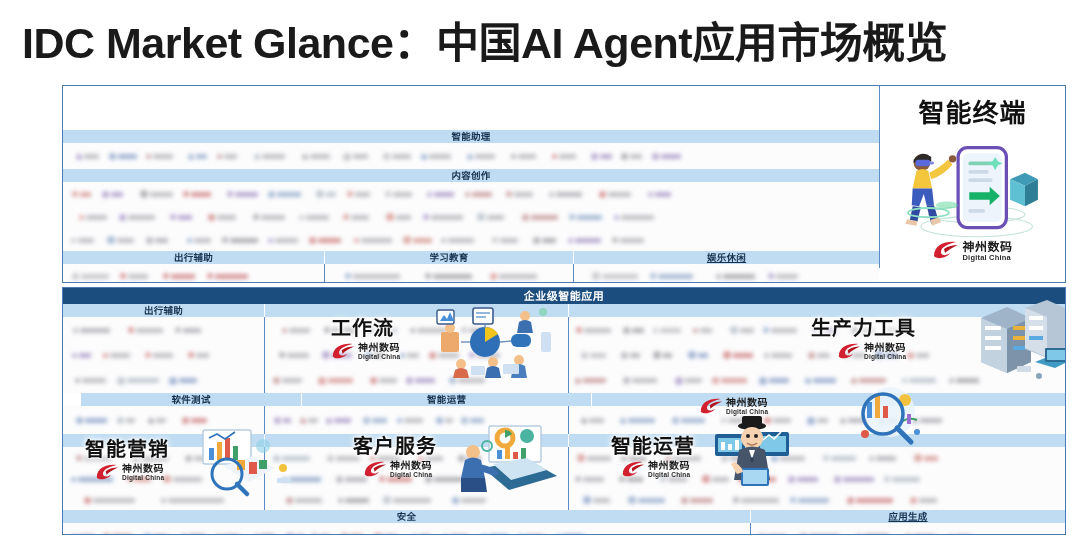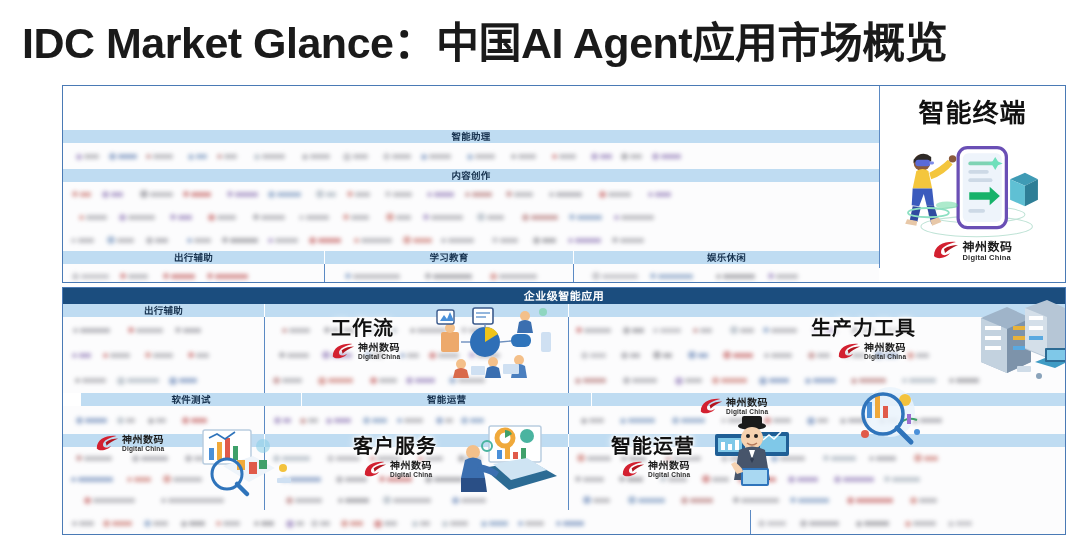--- a/index.html
+++ b/index.html
@@ -55,21 +55,21 @@
     color: #17324f;
     font-size: 9.5px;
     font-weight: bold;
     text-align: center;
     line-height: 13px;
     height: 13px;
     letter-spacing: 0.3px;
   }
   .sub-bar-row { display: flex; height: 13px; }
   .sub-bar-row > .sub-bar { border-right: 1px solid #ffffff; }
-  .sub-bar-row > .sub-bar:last-child { border-right: none; }
+  .sub-bar-row > .sub-bar:last-child { border-right: none; text-decoration: underline; }
 
   
   .logo-row {
     display: flex;
     align-items: center;
     background: #fcfcfd;
     overflow: hidden;
     position: relative;
   }
   .logo-chip {
@@ -547,20 +547,24 @@
           <span class="logo-chip" style="width: 40px; margin-left: 15px; white-space: nowrap;"><i style="width: 8px; height: 8px; background: rgb(90, 127, 176);"></i><b style="width: 27px; background: rgb(90, 127, 176);"></b></span>
           <span class="logo-chip" style="width: 35px; margin-left: 13px; white-space: nowrap;"><i style="width: 7px; height: 7px; background: rgb(164, 90, 90);"></i><b style="width: 23px; background: rgb(164, 90, 90);"></b></span>
           <span class="logo-chip" style="width: 49px; margin-left: 17px; white-space: nowrap;"><i style="width: 6px; height: 6px; background: rgb(107, 107, 116);"></i><b style="width: 38px; background: rgb(139, 139, 147);"></b></span>
           <span class="logo-chip" style="width: 42px; margin-left: 8px; white-space: nowrap;"><i style="width: 6px; height: 6px; background: rgb(90, 127, 176);"></i><b style="width: 31px; background: rgb(90, 127, 176);"></b></span>
           <span class="logo-chip" style="width: 49px; margin-left: 15px; white-space: nowrap;"><i style="width: 7px; height: 7px; background: rgb(182, 58, 58);"></i><b style="width: 37px; background: rgb(182, 58, 58);"></b></span>
           <span class="logo-chip" style="width: 30px; margin-left: 14px; white-space: nowrap;"><i style="width: 7px; height: 7px; background: rgb(192, 90, 82);"></i><b style="width: 18px; background: rgb(139, 139, 147);"></b></span>
         </div>
     </div>
   </div>
 
+  <div class="sub-bar-row">
+    <div class="sub-bar" style="width:688px;">安全</div>
+    <div class="sub-bar" style="width:314px;">应用生成</div>
+  </div>
 
   <div class="cols" style="height:26px;">
     <div class="col vdiv" style="width:688px;">
       <div class="logo-row" style="height:26px;">
           <span class="logo-chip" style="width: 25px; margin-left: 9px; white-space: nowrap;"><i style="width: 5px; height: 5px; background: rgb(125, 125, 135);"></i><b style="width: 15px; background: rgb(139, 139, 147);"></b></span>
           <span class="logo-chip" style="width: 32px; margin-left: 6px; white-space: nowrap;"><i style="width: 7px; height: 7px; background: rgb(192, 90, 82);"></i><b style="width: 20px; background: rgb(192, 90, 82);"></b></span>
           <span class="logo-chip" style="width: 27px; margin-left: 9px; white-space: nowrap;"><i style="width: 7px; height: 7px; background: rgb(90, 127, 176);"></i><b style="width: 15px; background: rgb(139, 139, 147);"></b></span>
           <span class="logo-chip" style="width: 27px; margin-left: 10px; white-space: nowrap;"><i style="width: 6px; height: 6px; background: rgb(107, 107, 116);"></i><b style="width: 16px; background: rgb(107, 107, 116);"></b></span>
           <span class="logo-chip" style="width: 27px; margin-left: 8px; white-space: nowrap;"><i style="width: 5px; height: 5px; background: rgb(192, 90, 82);"></i><b style="width: 17px; background: rgb(139, 139, 147);"></b></span>
           <span class="logo-chip" style="width: 23px; margin-left: 11px; white-space: nowrap;"><i style="width: 5px; height: 5px; background: rgb(107, 107, 116);"></i><b style="width: 13px; background: rgb(107, 107, 116);"></b></span>
@@ -685,20 +689,21 @@
     <circle cx="56" cy="16" r="6" fill="#f3c23c"></circle>
     <path d="M50 40 q8 -8 18 -4" stroke="#3fa06a" stroke-width="2" fill="none"></path>
     <circle cx="34" cy="30" r="20" fill="none" stroke="#2f74bb" stroke-width="3.5"></circle>
     <line x1="48" y1="44" x2="62" y2="58" stroke="#2f74bb" stroke-width="5" stroke-linecap="round"></line>
     <circle cx="16" cy="50" r="4" fill="#e05a4a"></circle>
     <circle cx="68" cy="48" r="3" fill="#4a90d9"></circle>
     <rect x="58" y="30" width="4" height="10" fill="#9b6fd0"></rect>
   </svg>
 
   <div class="feature" style="left:22px; top:145px;">
+    <span class="f-label">智能营销</span>
     <span class="dc-logo" style="margin-left:10px;">
       <svg class="dc-swoosh" width="24" height="17" viewBox="0 0 27 19">
         <path d="M2 15 C2 4 13 0 24 1 C16 3 9 6 9 11 C9 15 14 15 18 12 C15 17 5 19 2 15 Z" fill="#d32030"></path>
         <path d="M12 8 C16 5 21 4 26 4 C20 7 16 9 13 12 Z" fill="#b3151f"></path>
       </svg>
       <span class="dc-text">
         <span class="dc-cn">神州数码</span>
         <span class="dc-en">Digital China</span>
       </span>
     </span>

